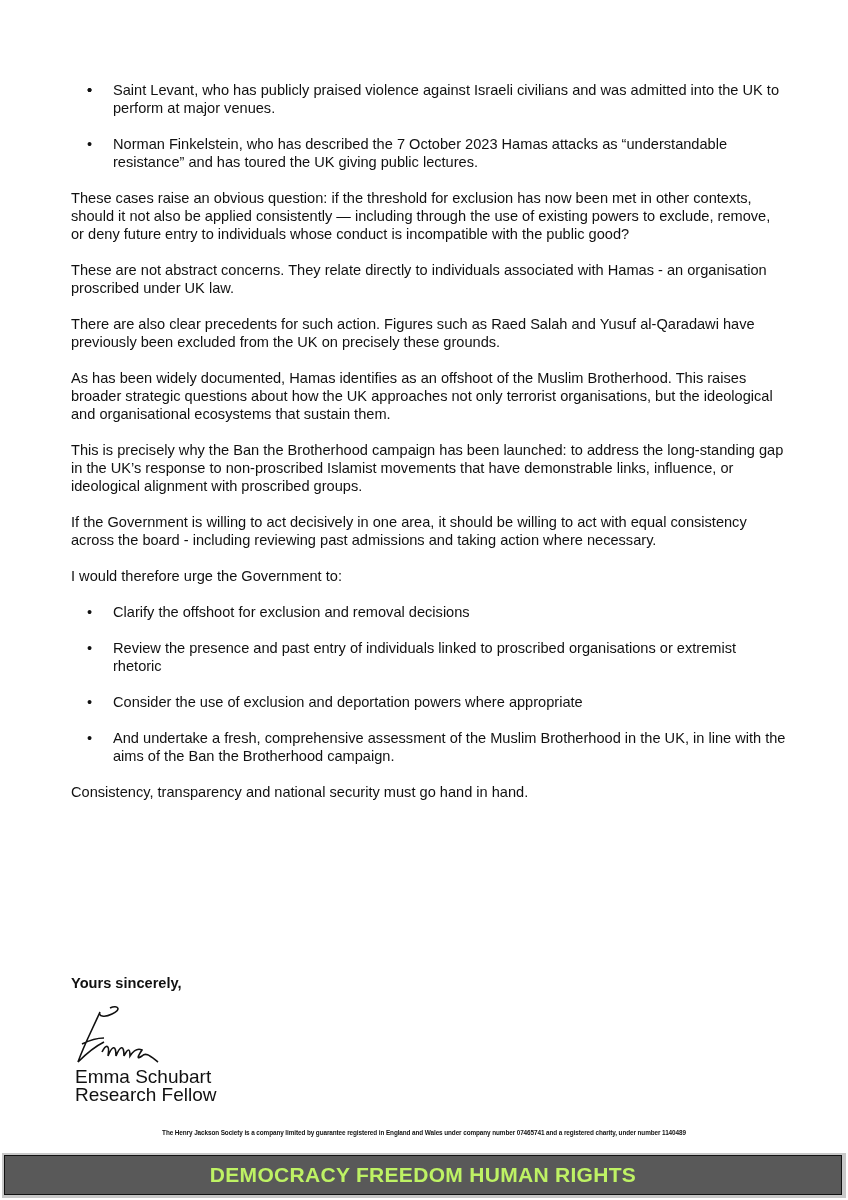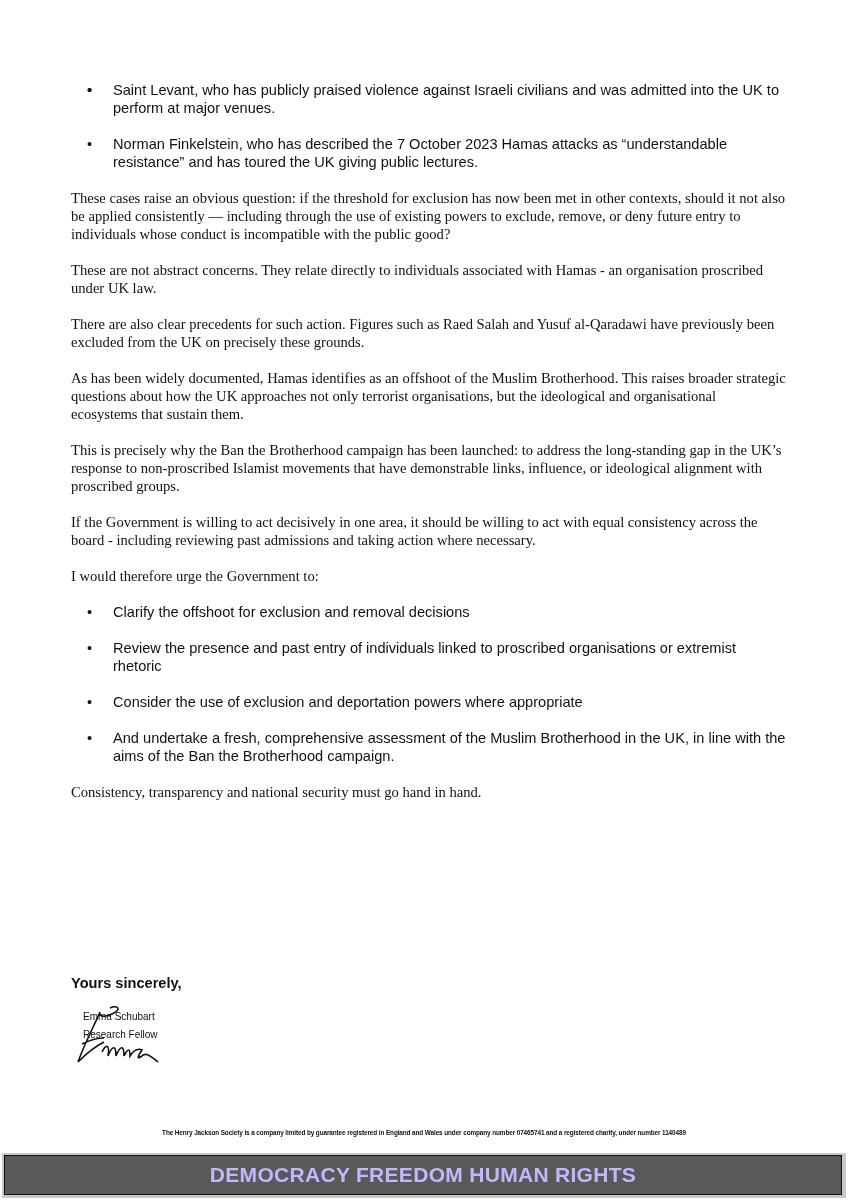--- a/index.html
+++ b/index.html
@@ -4,27 +4,27 @@
 <style>
   html, body { margin: 0; padding: 0; }
   body {
     width: 848px; height: 1200px; background: #ffffff; position: relative; overflow: hidden;
     font-family: "Liberation Sans", sans-serif; color: #111111;
   }
   .page-body { position: absolute; left: 71px; top: 63px; width: 715px; font-size: 14.6px; line-height: 18px; }
   .bullets { list-style: none; margin: 0; padding: 0; }
   .bullets li { position: relative; padding-left: 42px; margin-bottom: 18px; }
   .bullets li .dot { position: absolute; left: 16px; top: 0; }
-  p { margin: 18px 0 18px 0; font-family: Liberation Serif, serif; }
+  p { margin: 18px 0 18px 0; }
   .closing { position: absolute; left: 71px; top: 974px; font-size: 14.6px; line-height: 18px; font-weight: bold; }
   .sig { position: absolute; left: 70px; top: 1000px; width: 110px; height: 70px; }
-  .signer { position: absolute; left: 75px; top: 1008px; font-size: 10px; line-height: 18px; margin-left: 8px; }
+  .signer { position: absolute; left: 75px; top: 1068px; font-size: 19px; line-height: 18px; }
   .legal { position: absolute; left: 0; width: 848px; top: 1129px; text-align: center; font-size: 6.4px; font-weight: bold; letter-spacing: -0.1px; }
   .banner-outer { position: absolute; left: 2px; top: 1153px; width: 844px; height: 45px; background: #c8c8c8; }
-  .banner { position: absolute; left: 4px; top: 1155px; width: 836px; height: 38px; background: #595959; border: 1px solid #111; display: flex; align-items: center; justify-content: center; color: #c4b5fd; font-size: 21px; font-weight: bold; letter-spacing: 0.3px; }
+  .banner { position: absolute; left: 4px; top: 1155px; width: 836px; height: 38px; background: #595959; border: 1px solid #111; display: flex; align-items: center; justify-content: center; color: #bef264; font-size: 21px; font-weight: bold; letter-spacing: 0.3px; }
 </style>
 </head>
 <body>
 
 <div class="page-body">
   <ul class="bullets">
     <li><span class="dot">•</span></li>
     <li><span class="dot">•</span><span>Saint Levant, who has publicly praised violence against Israeli civilians and was admitted into the UK to perform at major venues.</span></li>
     <li><span class="dot">•</span><span>Norman Finkelstein, who has described the 7 October 2023 Hamas attacks as “understandable resistance” and has toured the UK giving public lectures.</span></li>
   </ul>

